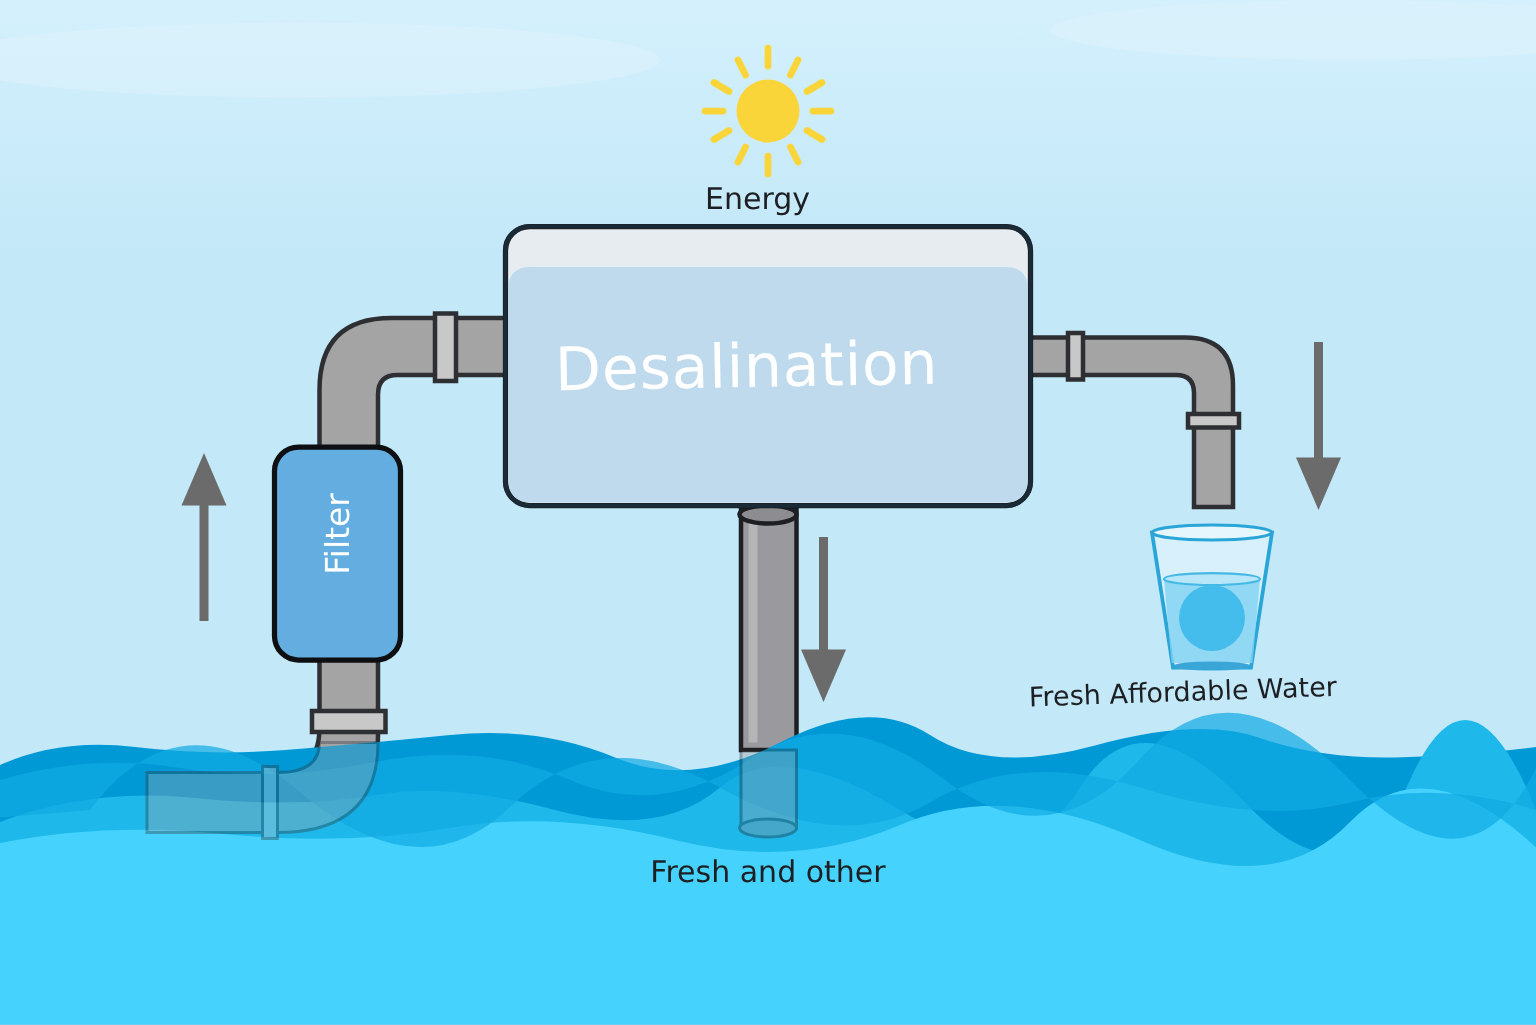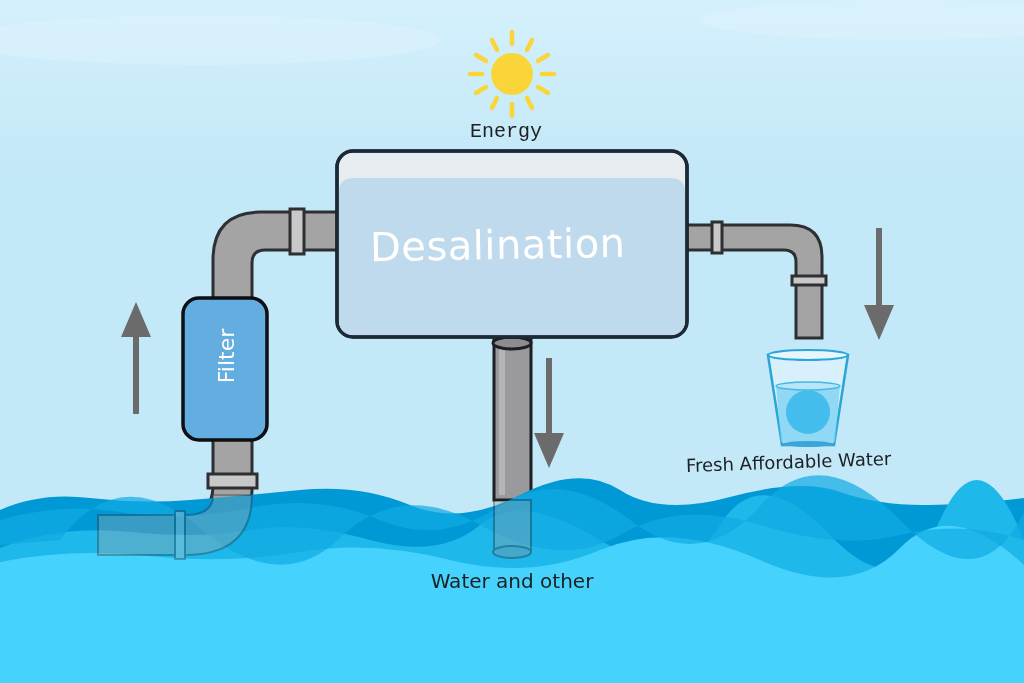--- a/index.html
+++ b/index.html
@@ -1,20 +1,20 @@
 <!DOCTYPE html>
 <html><head>
 <meta charset="utf-8">
 <style>
   html, body { margin: 0; padding: 0; }
   body { width: 1024px; height: 683px; overflow: hidden; background: #c3e8f8; font-family: "DejaVu Sans", sans-serif; }
   .stage { position: relative; width: 1024px; height: 683px; overflow: hidden; }
   svg.scene { position: absolute; left: 0; top: 0; }
   .label { position: absolute; color: #1d1f22; font-family: "DejaVu Sans", sans-serif; white-space: nowrap; }
-  .lbl-energy { left: 470px; top: 120px; font-size: 20px; font-family: Liberation Mono, monospace; }
+  .lbl-energy { left: 470px; top: 120px; font-size: 20px; }
   .lbl-desal { left: 370px; top: 222px; font-size: 40px; color: #ffffff; font-weight: normal; letter-spacing: 0.5px; transform: rotate(-1deg); }
   .lbl-filter { left: 226px; top: 356px; font-size: 22px; color: #ffffff; transform: translate(-50%, -50%) rotate(-90deg); transform-origin: center; }
   .lbl-fresh { left: 686px; top: 455px; font-size: 18px; transform: rotate(-2deg); transform-origin: left center; }
   .lbl-salt { left: 512px; top: 565px; font-size: 20px; text-align: center; transform: translateX(-50%); line-height: 32px; }
 </style>
 </head>
 <body>
 
 <div class="stage">
   <svg class="scene" width="1024" height="683" viewBox="0 0 1024 683">
@@ -114,15 +114,15 @@
       <rect x="494" y="500" width="37" height="52" fill="#9a9a9e" stroke="#1d1f22" stroke-width="2"></rect>
       <ellipse cx="512" cy="552" rx="19" ry="6" fill="#8d8d91" stroke="#1d1f22" stroke-width="2"></ellipse>
     </g>
   </svg>
 
   <div class="label lbl-energy">Energy</div>
   <div class="label lbl-desal">Desalination</div>
   <div class="label lbl-filter">Filter</div>
   <div class="label lbl-fresh">Fresh Affordable Water</div>
   <div class="label lbl-salt">
-    <div>Water and other</div>
+    <div>Fresh and other</div>
   </div>
 </div>
 
 </body></html>

